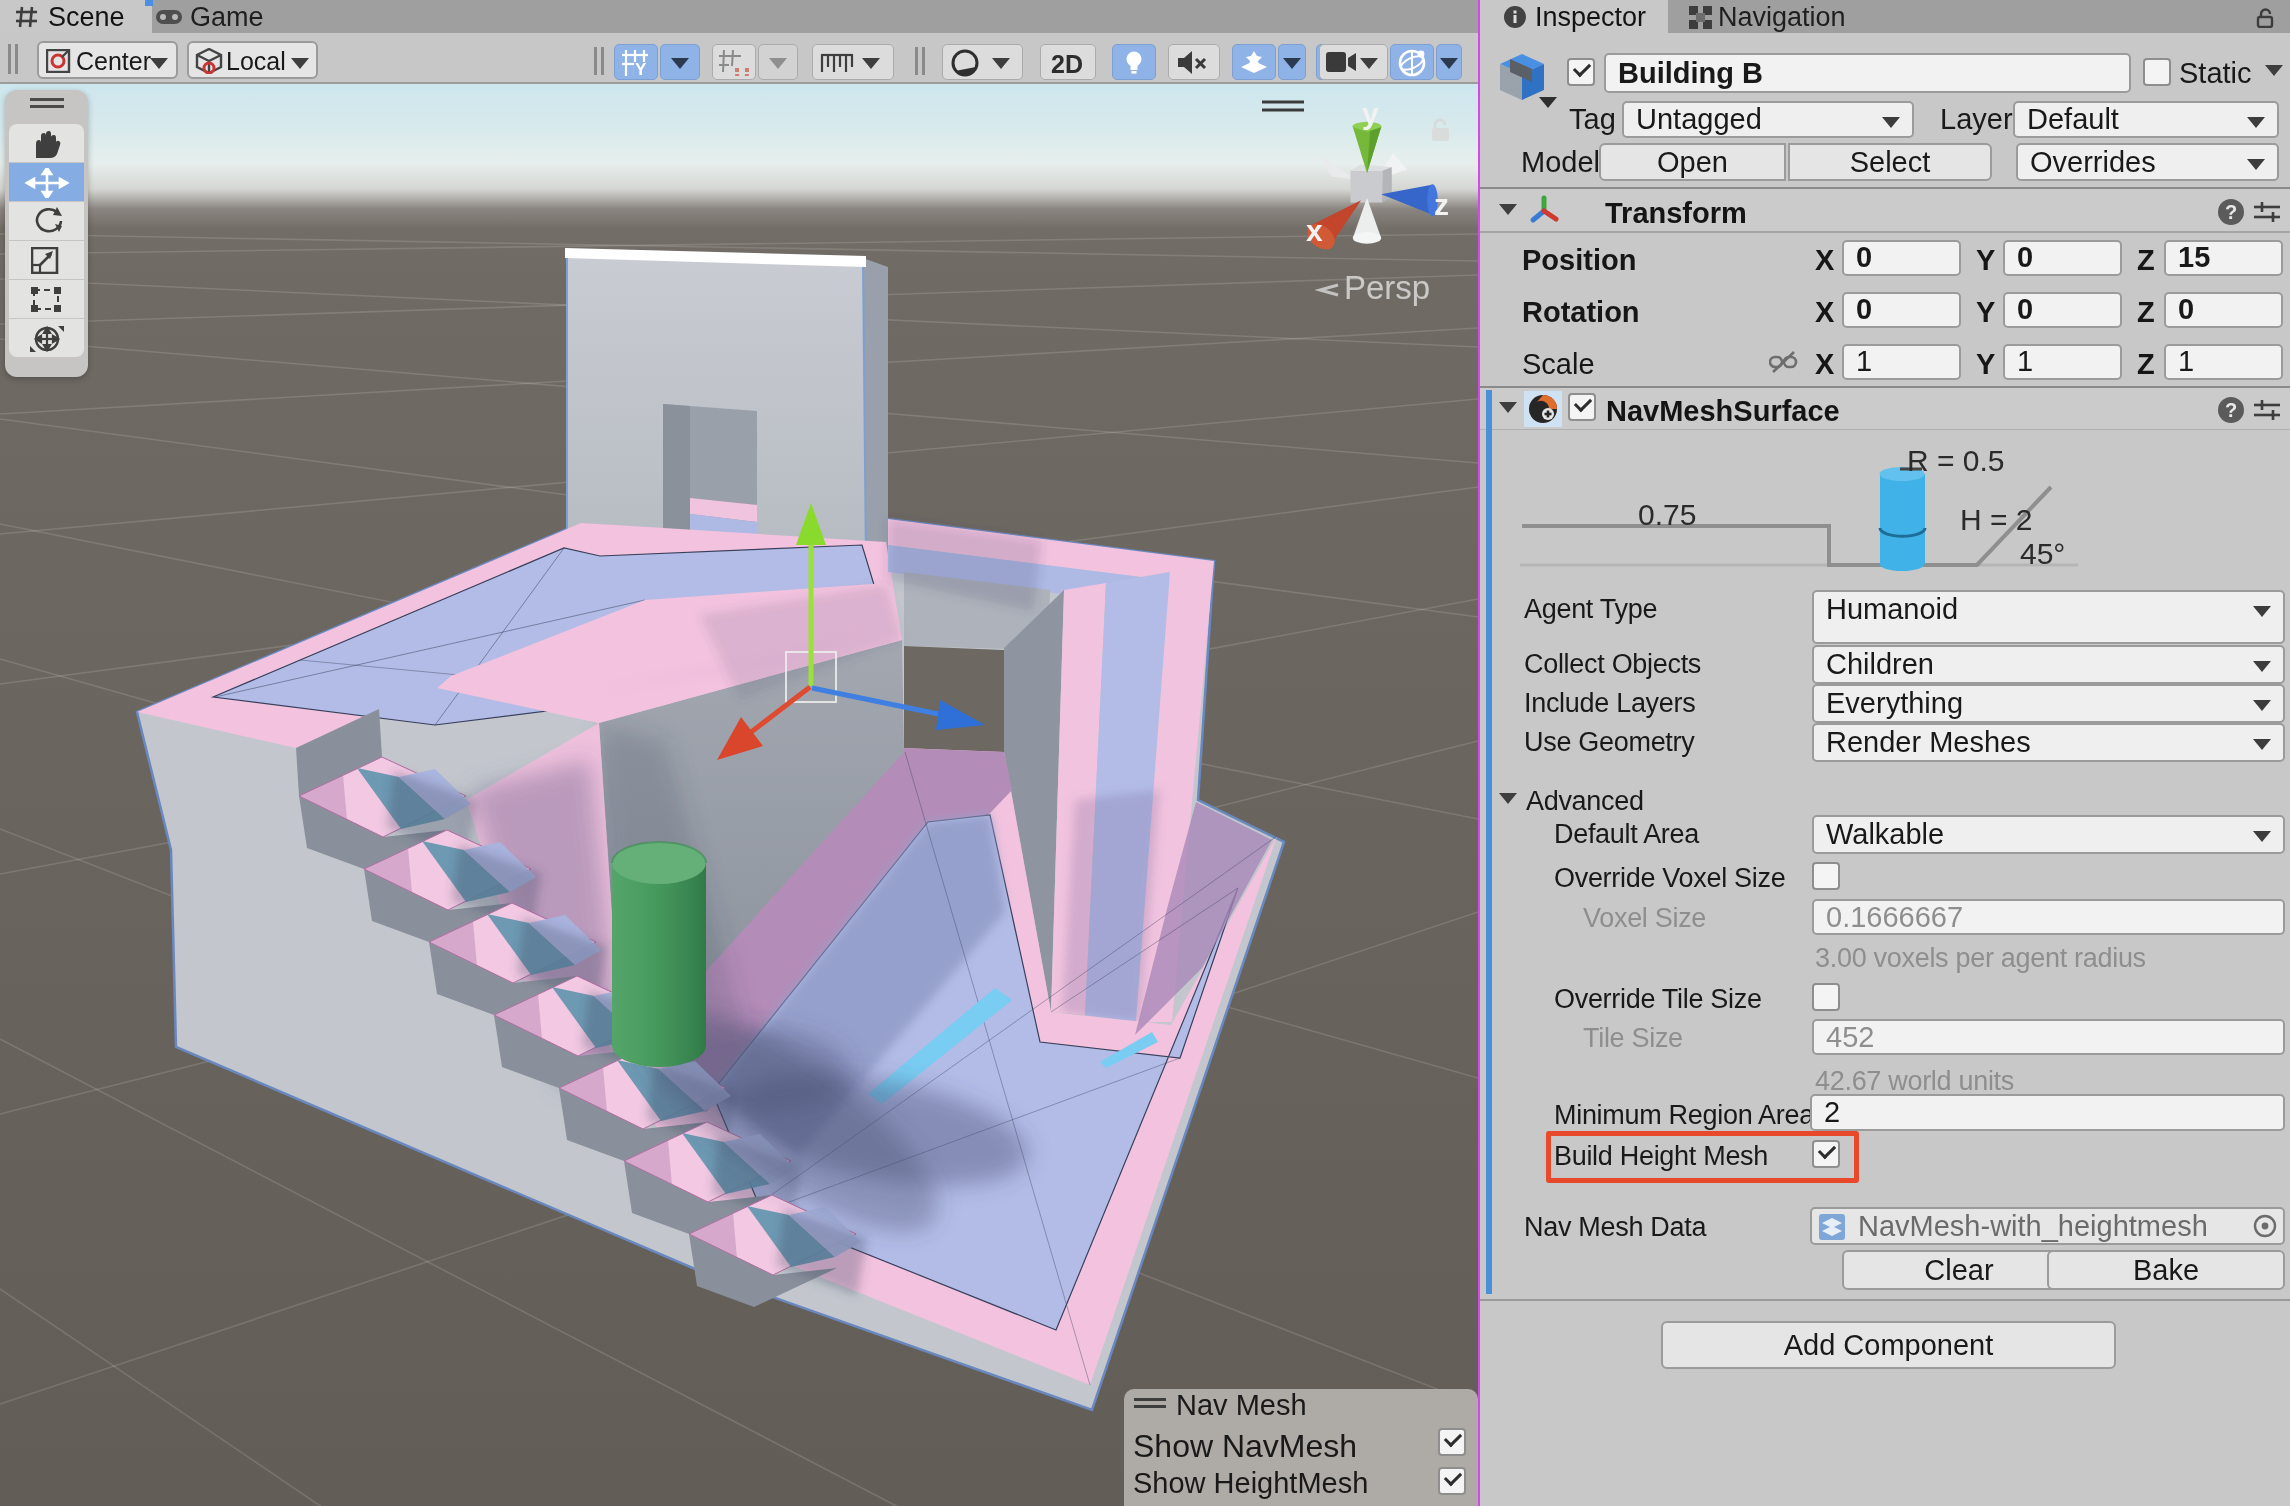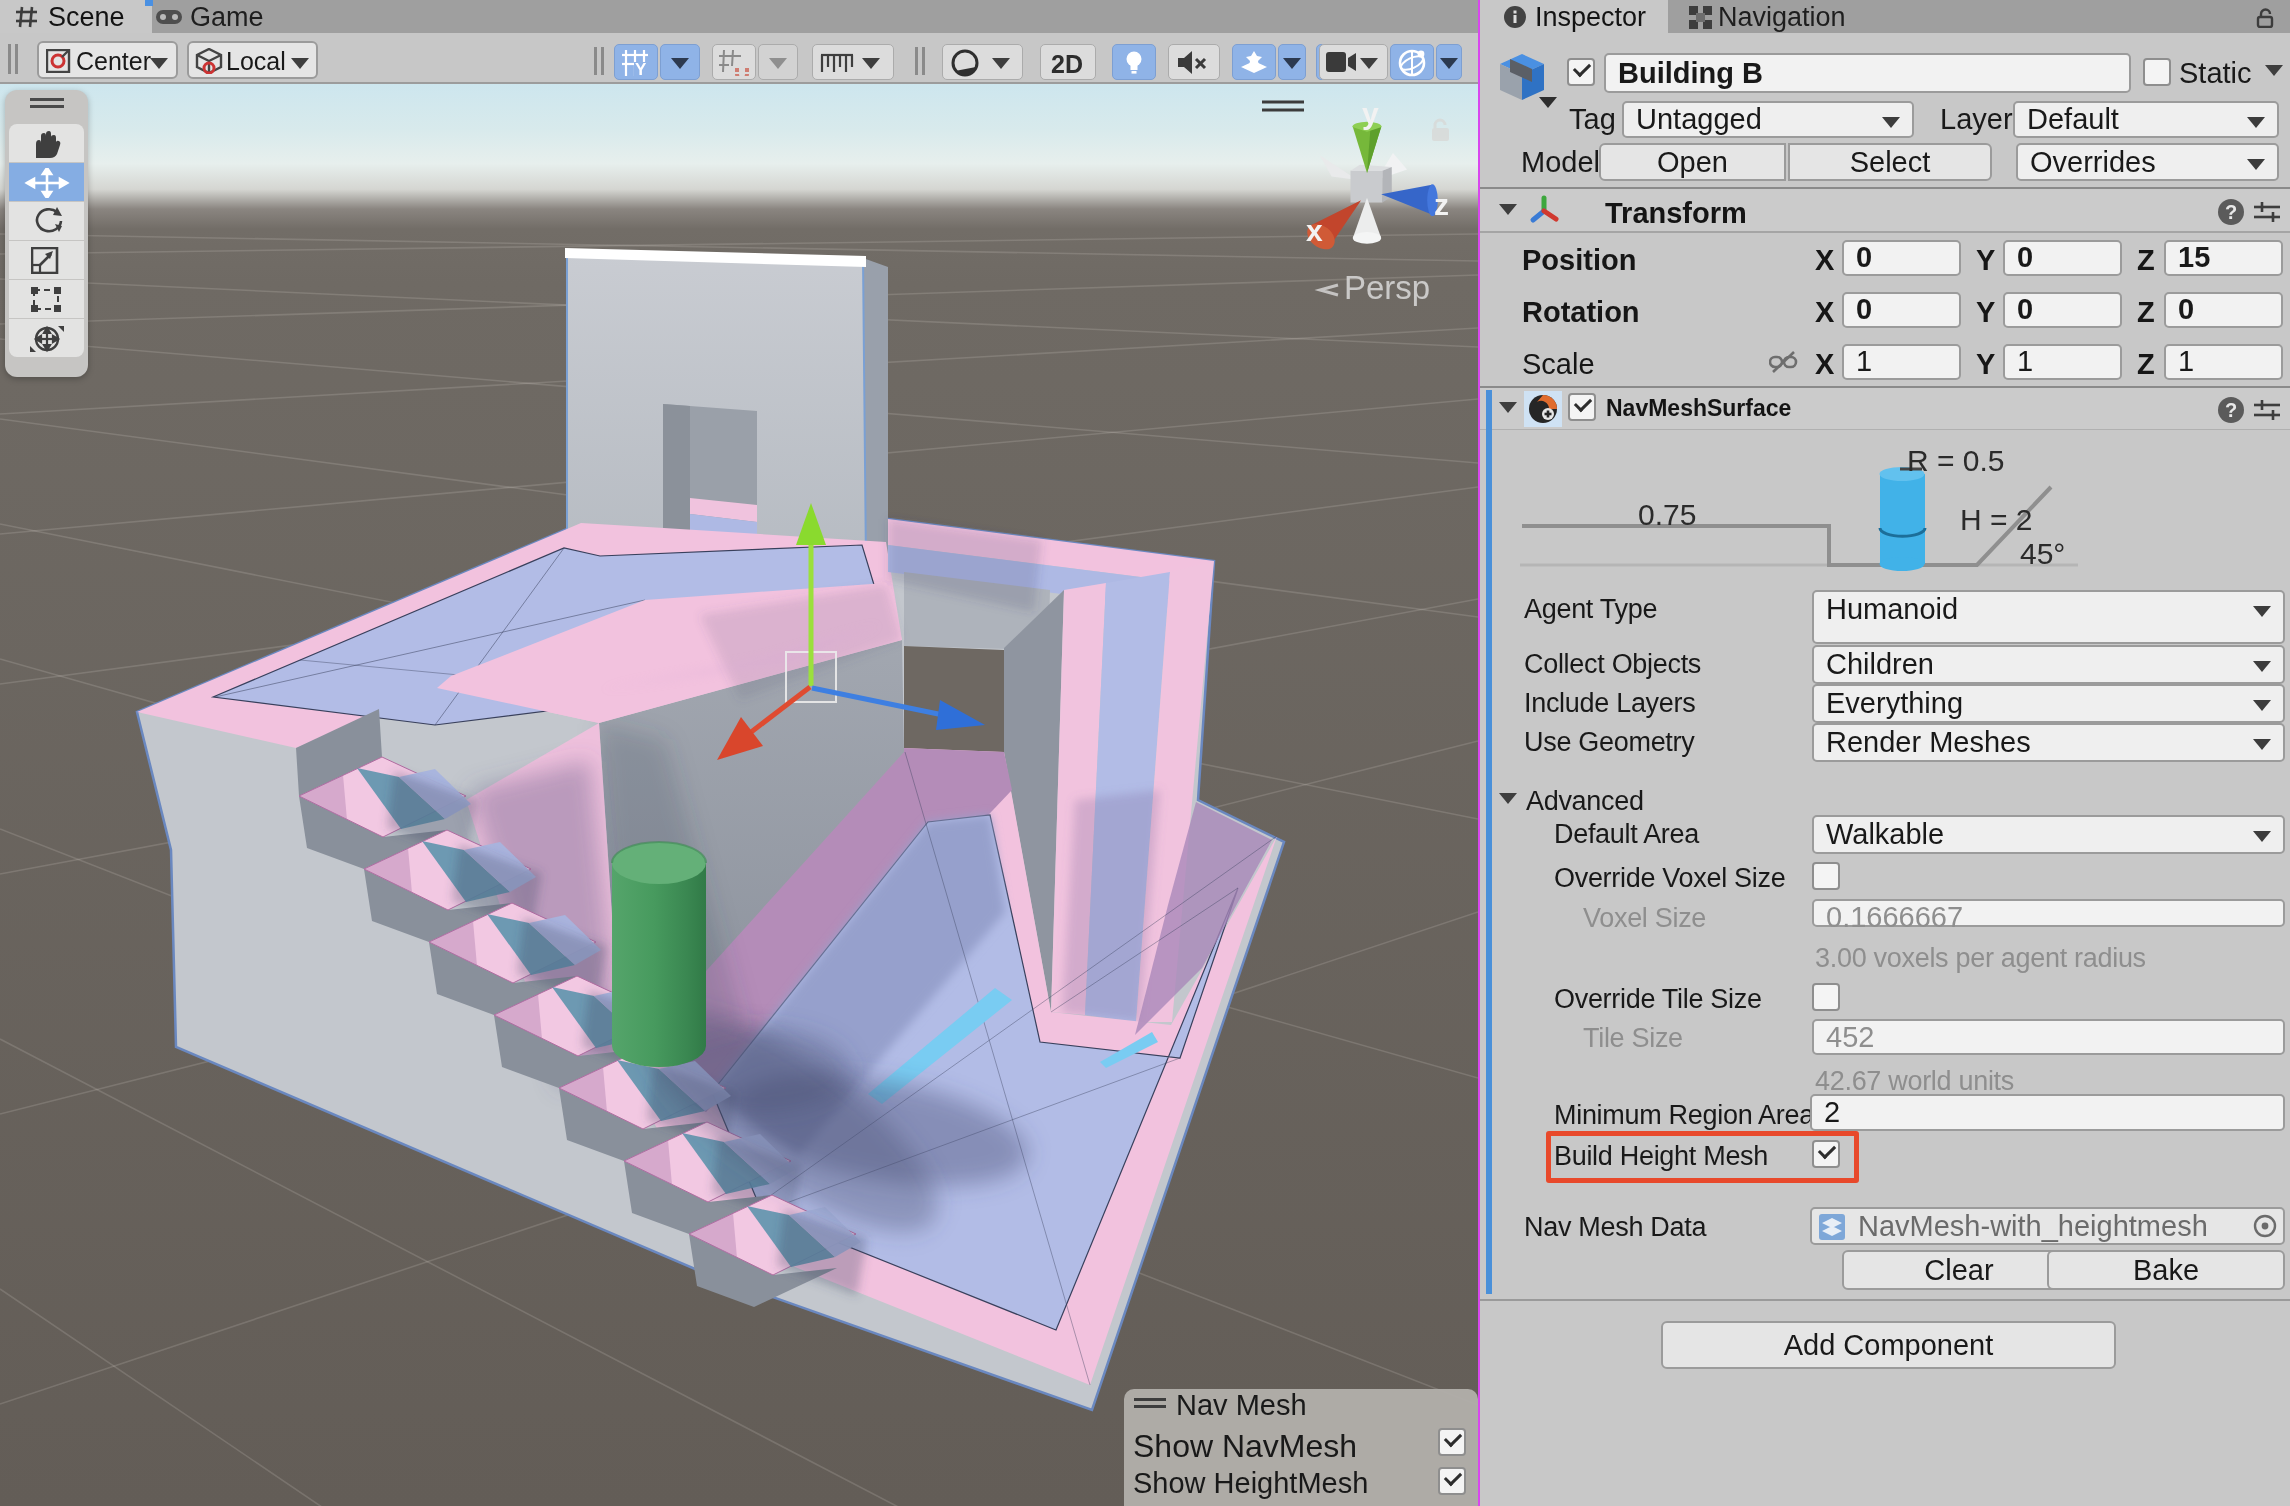--- a/index.html
+++ b/index.html
@@ -497,21 +497,21 @@
 <div class="dar" style="left:19px;top:402px;border-top-color:#3e3e3e;"></div>
 <div class="abs" style="left:44px;top:391px;width:38px;height:36px;background:#cfe2f4;"></div>
 <svg class="abs" style="left:47px;top:393px" width="32" height="32">
       <circle cx="16" cy="16" r="14" fill="#262626"></circle>
       <path d="M 16 2 A 14 14 0 0 1 30 16 L 22 16 A 8 8 0 0 0 10 9 Z" fill="#e06c2e"></path>
       <circle cx="21" cy="21" r="6" fill="#e8e8e8"></circle>
       <rect x="19.7" y="17.5" width="2.6" height="7" fill="#262626"></rect>
       <rect x="17.5" y="19.7" width="7" height="2.6" fill="#262626"></rect>
     </svg>
 <div class="chk" style="left:88px;top:393px;"></div>
-<div class="abs" style="left:126px;top:395px;font-size:23px;font-weight:bold;color:#141414;">NavMeshSurface</div>
+<div class="abs" style="left:126px;top:395px;font-size:29px;font-weight:bold;color:#141414;">NavMeshSurface</div>
 <svg class="abs" style="left:737px;top:396px" width="28" height="28">
       <circle cx="14" cy="14" r="13" fill="#5b5b5b"></circle>
       <text x="8" y="21" font-size="20" font-weight="bold" fill="#e8e8e8" font-family="Liberation Sans">?</text>
     </svg>
     <svg class="abs" style="left:774px;top:398px" width="30" height="24">
       <g stroke="#3e3e3e" stroke-width="2.6">
         <line x1="0" y1="7" x2="26" y2="7"></line>
         <line x1="0" y1="17" x2="26" y2="17"></line>
         <line x1="8" y1="2" x2="8" y2="12"></line>
         <line x1="19" y1="12" x2="19" y2="22"></line>
@@ -541,21 +541,21 @@
     <div class="drp" style="left:332px;top:684px;width:473px;height:39px;line-height:34px;">Everything</div>
 <div class="lbl" style="left:44px;top:727px;">Use Geometry</div>
     <div class="drp" style="left:332px;top:723px;width:473px;height:39px;line-height:34px;">Render Meshes</div>
 <div class="dar" style="left:19px;top:793px;border-top-color:#3e3e3e;"></div>
 <div class="lbl" style="left:46px;top:786px;">Advanced</div>
 <div class="lbl" style="left:74px;top:819px;">Default Area</div>
     <div class="drp" style="left:332px;top:815px;width:473px;height:39px;line-height:34px;">Walkable</div>
 <div class="lbl" style="left:74px;top:863px;">Override Voxel Size</div>
 <div class="cb" style="left:332px;top:862px;"></div>
 <div class="glbl" style="left:103px;top:903px;">Voxel Size</div>
-<div class="fld" style="left:332px;top:899px;width:473px;height:28px;line-height:32px;color:#8e8e8e;">0.1666667</div>
+<div class="fld" style="left:332px;top:899px;width:473px;height:36px;line-height:32px;color:#8e8e8e;">0.1666667</div>
 <div class="glbl" style="left:335px;top:943px;">3.00 voxels per agent radius</div>
 <div class="lbl" style="left:74px;top:984px;">Override Tile Size</div>
 <div class="cb" style="left:332px;top:983px;"></div>
 <div class="glbl" style="left:103px;top:1023px;">Tile Size</div>
 <div class="fld" style="left:332px;top:1019px;width:473px;height:36px;line-height:32px;color:#8e8e8e;">452</div>
 <div class="glbl" style="left:335px;top:1066px;">42.67 world units</div>
 <div class="lbl" style="left:74px;top:1100px;">Minimum Region Area</div>
 <div class="fld" style="left:330px;top:1094px;width:475px;height:37px;line-height:33px;">2</div>
 <div class="abs" style="left:66px;top:1131px;width:313px;height:52px;border:5px solid #e8492b;border-radius:3px;"></div>
 <div class="lbl" style="left:74px;top:1141px;">Build Height Mesh</div>

